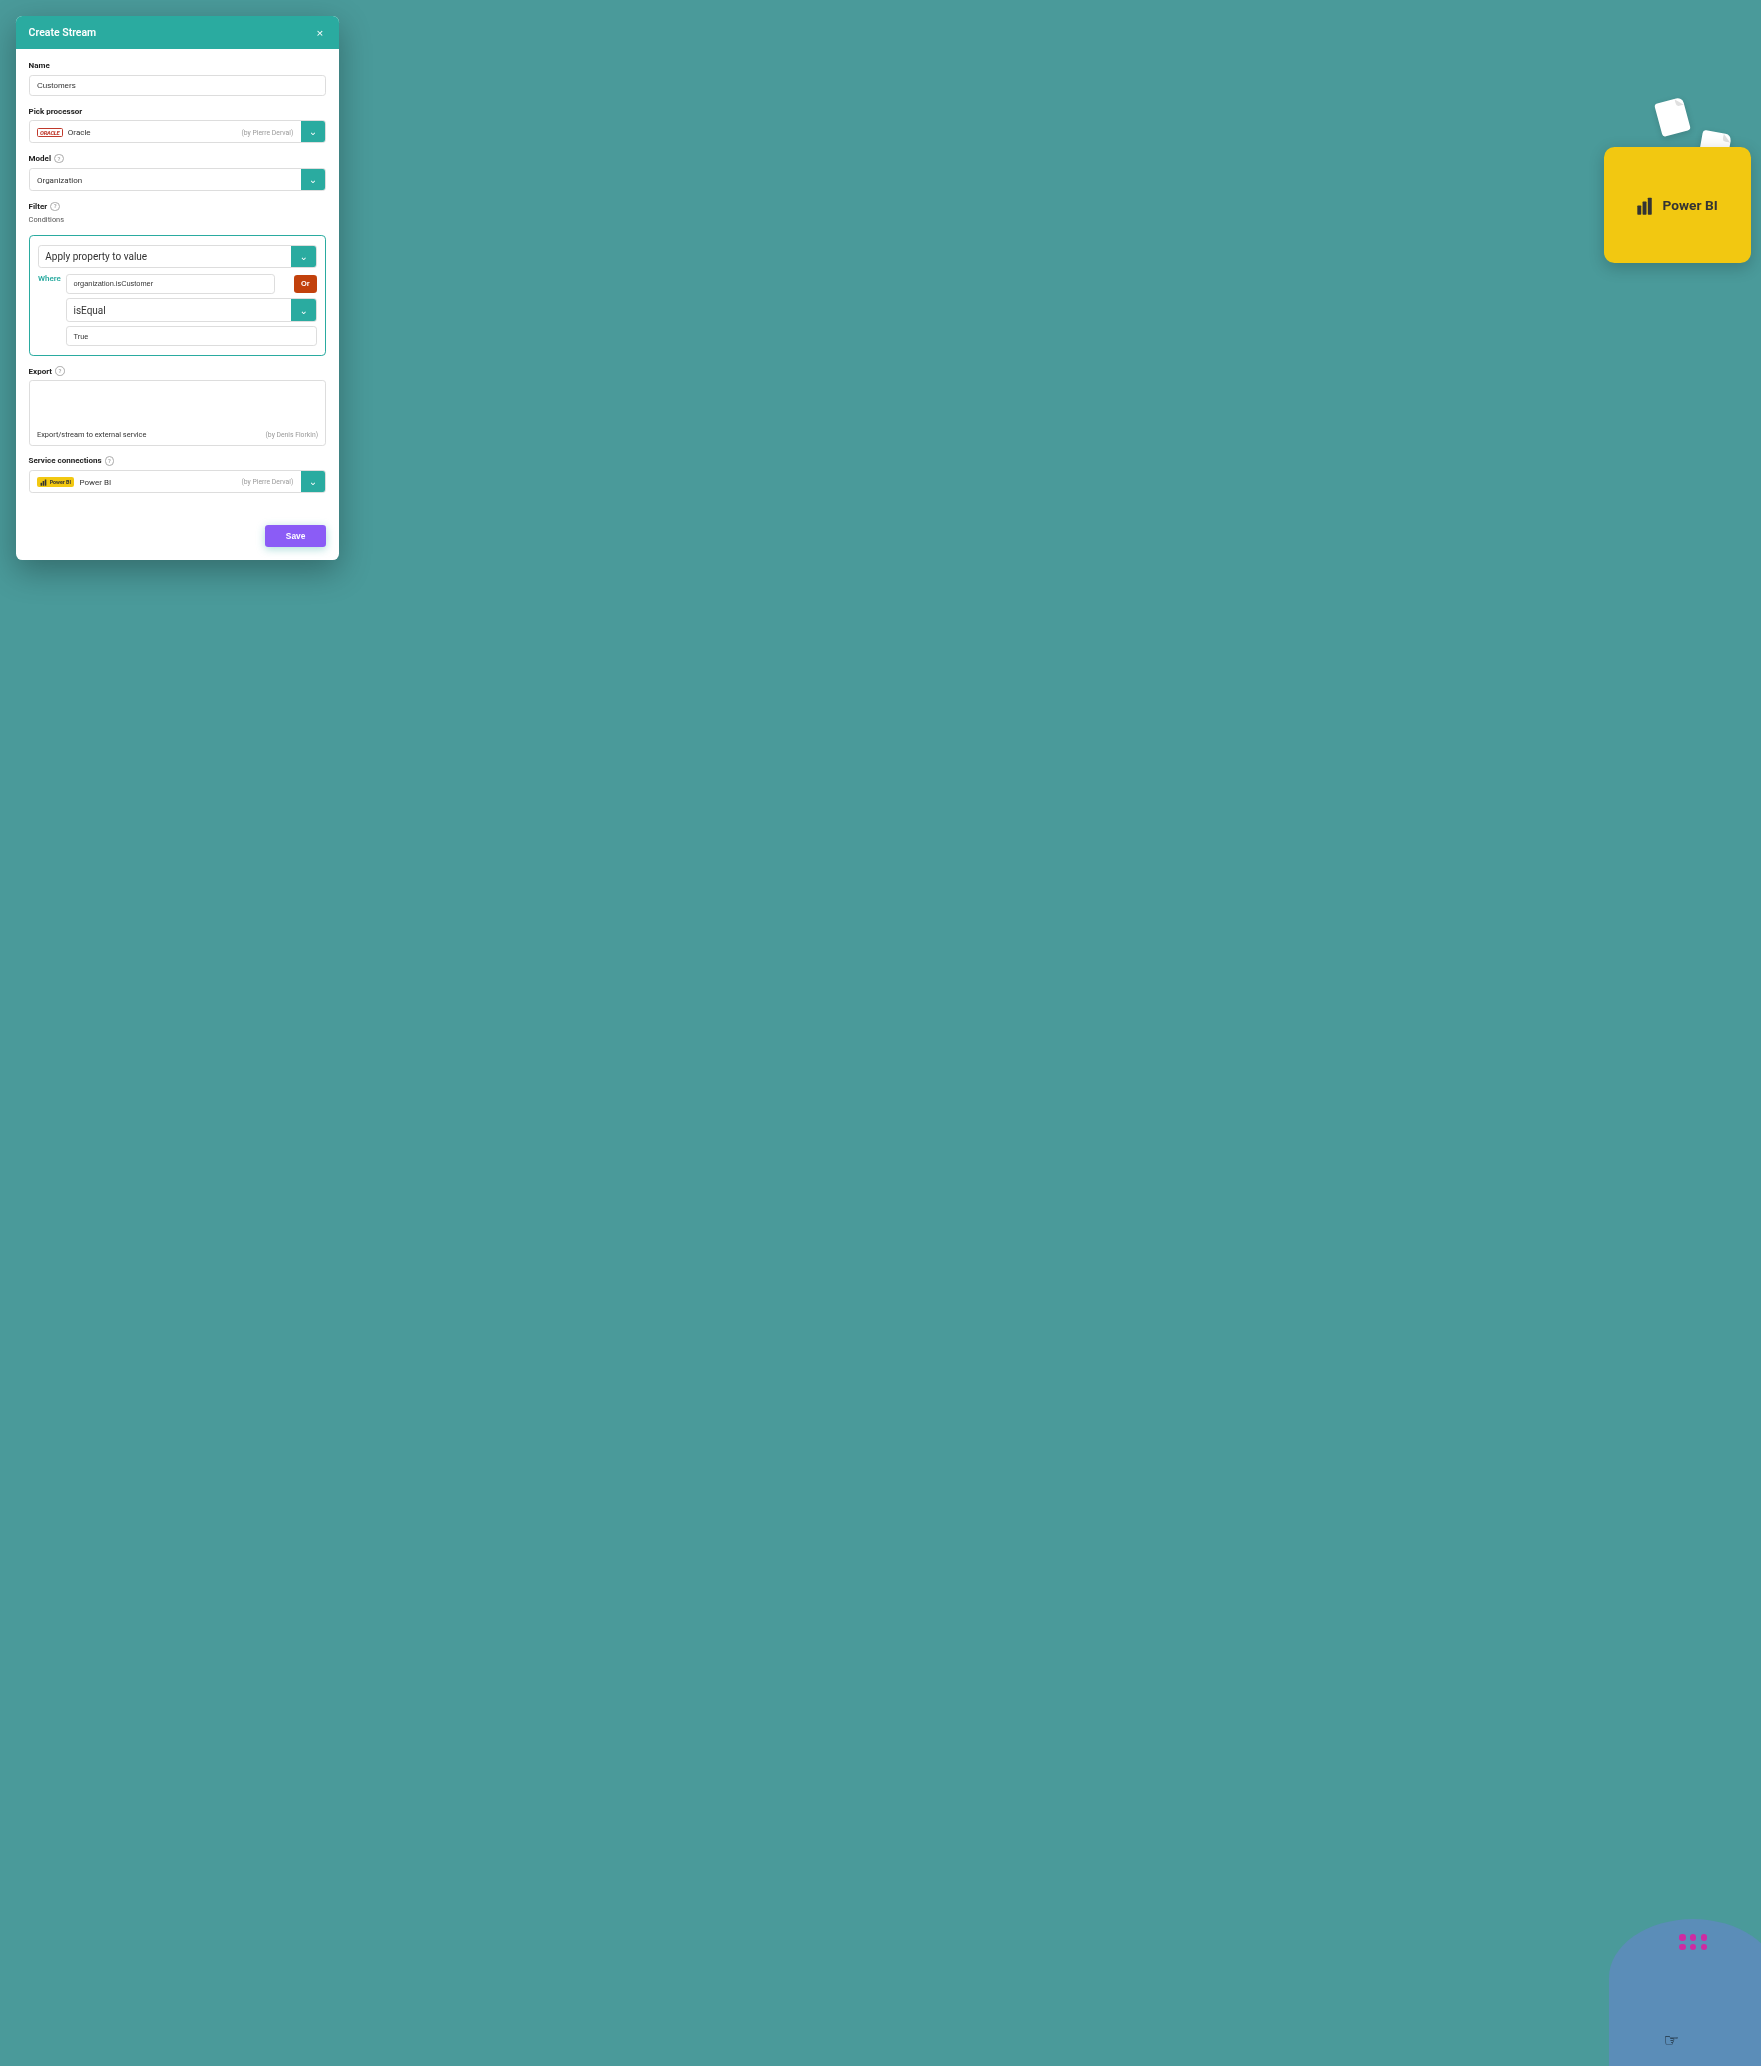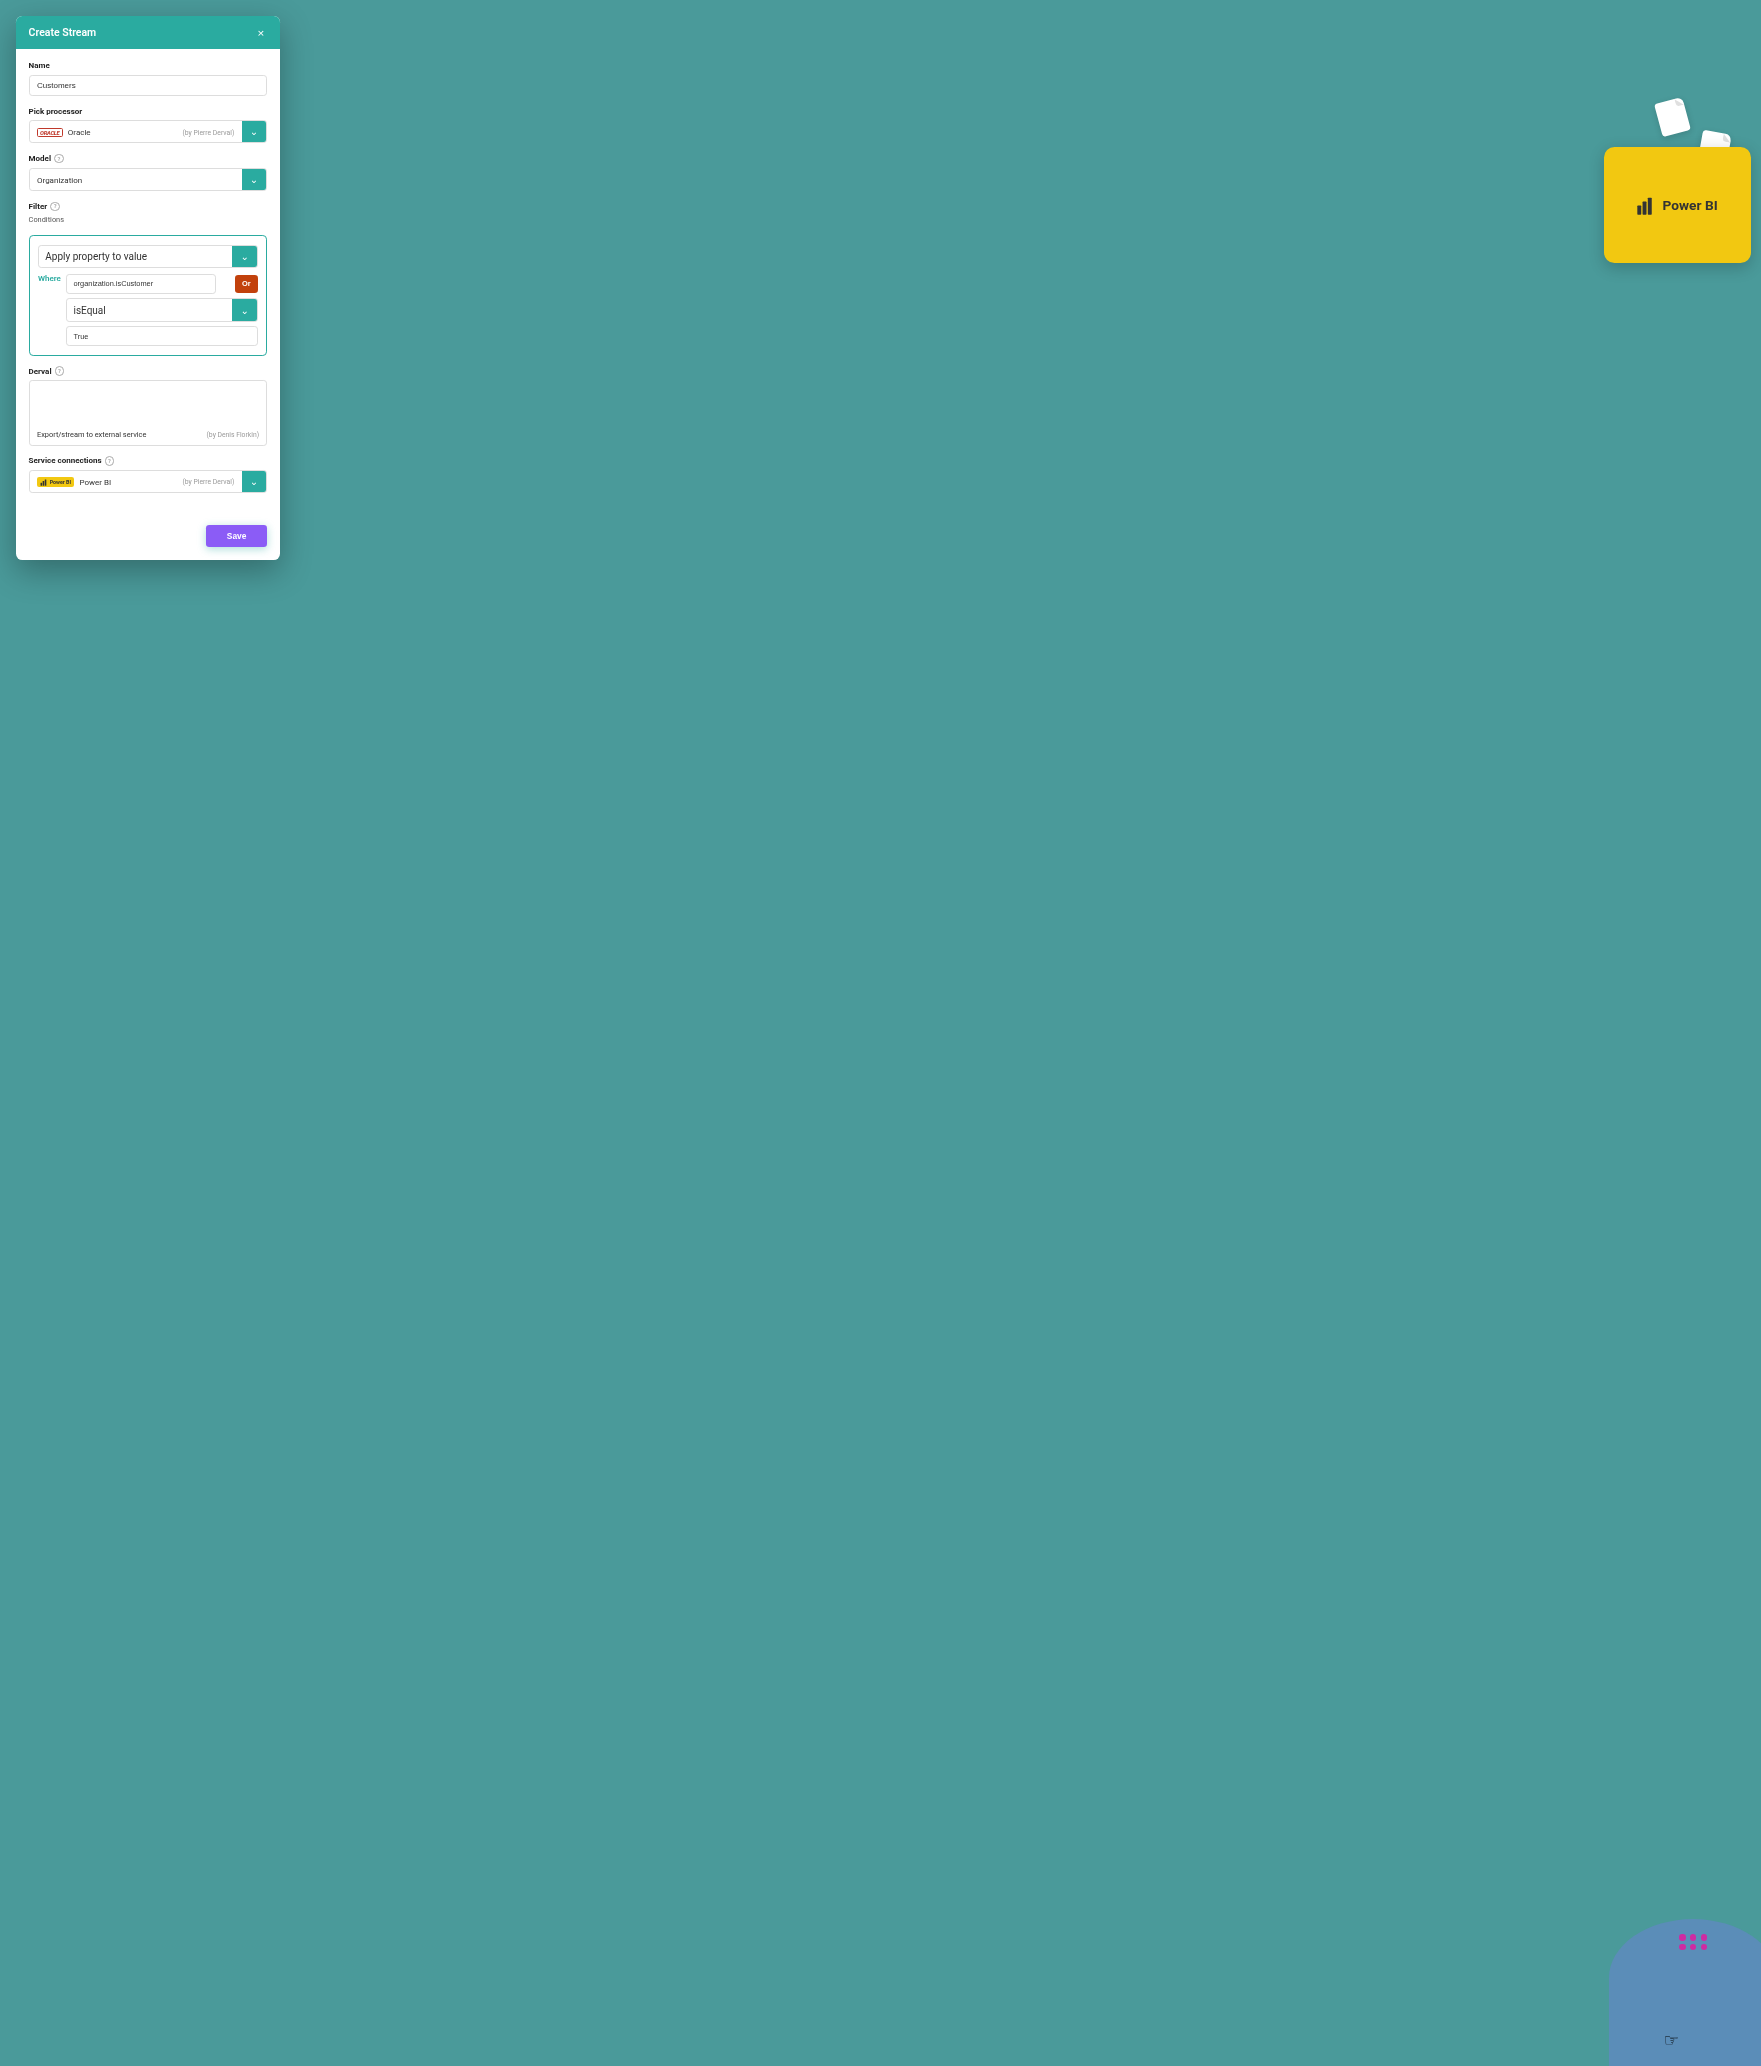--- a/index.html
+++ b/index.html
@@ -113,21 +113,21 @@
       z-index: 10;
       font-size: 17px;
     }
 
     
     .modal {
       position: relative;
       z-index: 10;
       background: white;
       border-radius: 6.3px;
-      width: 264px;
+      width: 323px;
       box-shadow: 0 10.5px 32px rgba(0,0,0,0.3);
       overflow: hidden;
     }
 
     .modal-header {
       background: #2aaba0;
       color: white;
       padding: 9.5px 12.6px;
       display: flex;
       align-items: center;
@@ -468,21 +468,21 @@
             </div>
 
             <input class="condition-input" type="text" value="True" style="">
           </div>
         </div>
       </div>
     </div>
 
     <div class="field-group">
       <div class="field-label">
-        <span>Derval</span>
+        <span>Export</span>
         <span class="help-icon">?</span>
       </div>
       <div class="actions-input">
         <div class="actions-text">
           <span>Export/stream to external service</span>
           <span style="color:#999; font-size:6.8px;">(by Denis Florkin)</span>
         </div>
       </div>
     </div>
 

